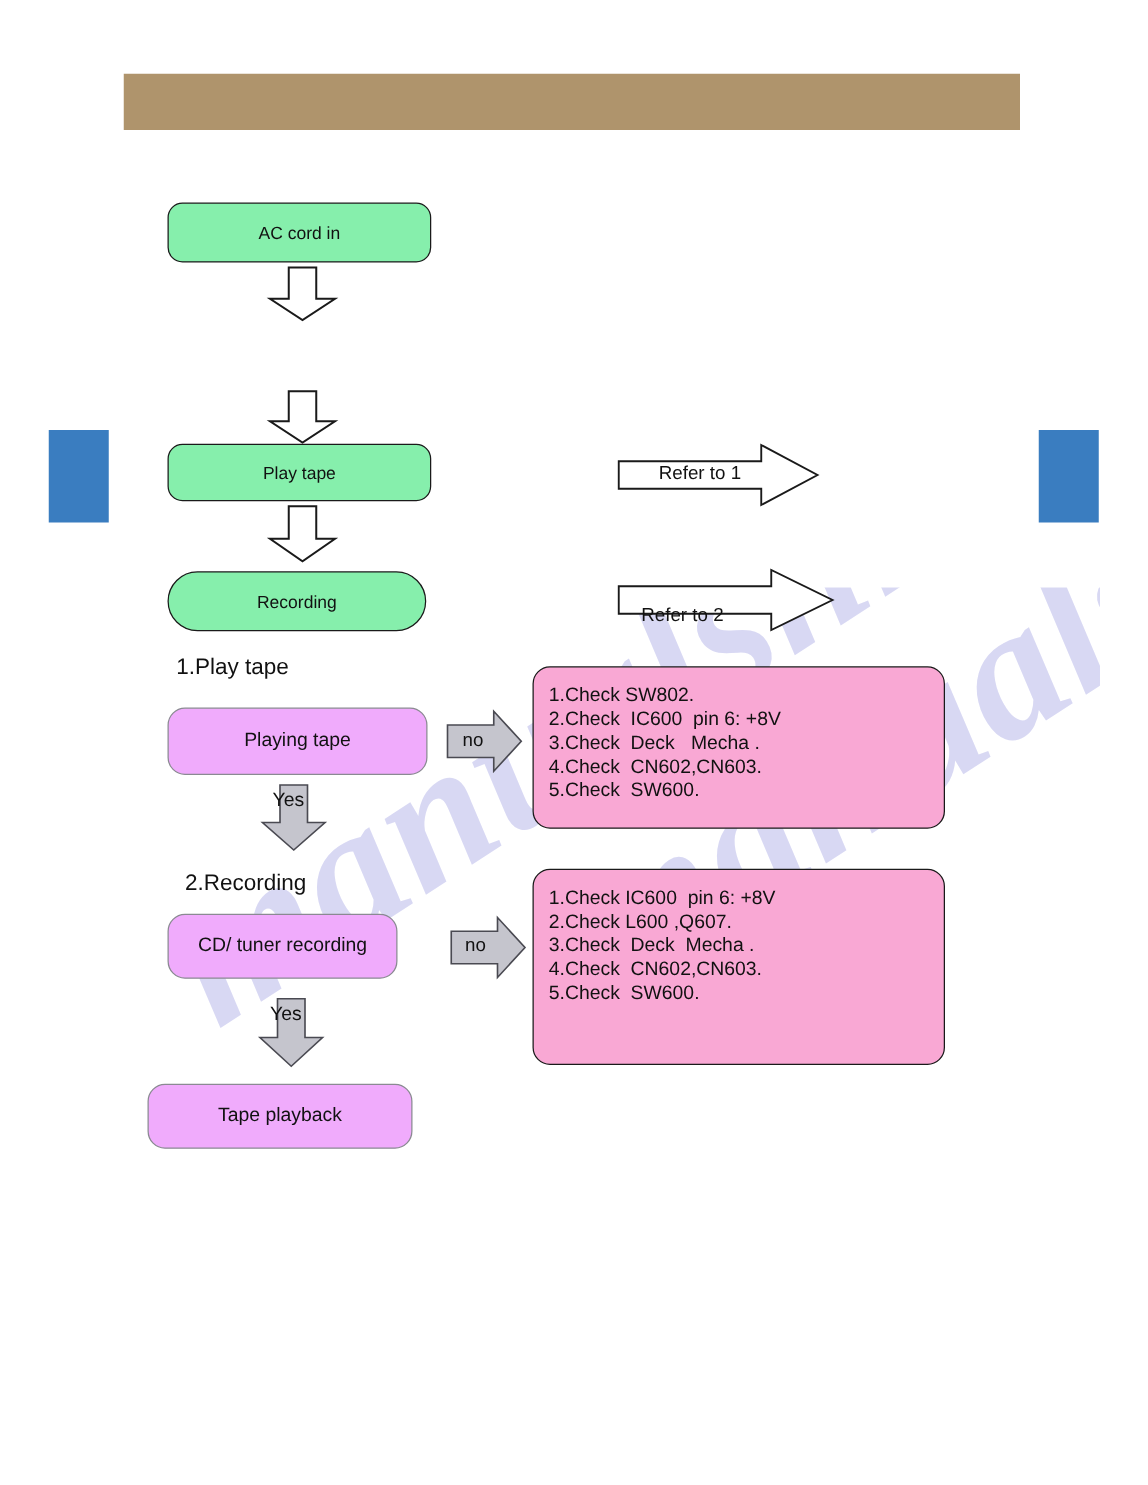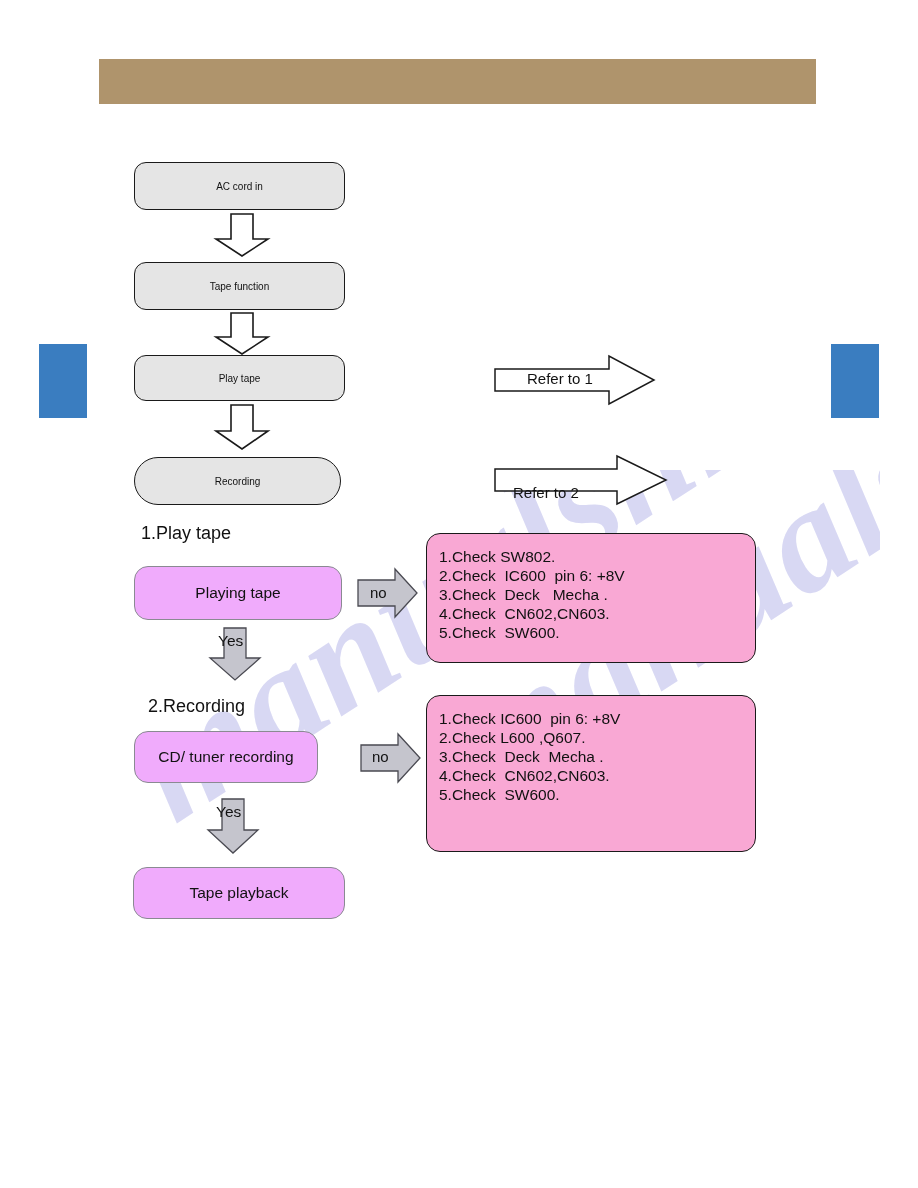--- a/index.html
+++ b/index.html
@@ -53,23 +53,23 @@
     position:absolute;left:831px;top:344px;width:48px;height:74px;
     background:#3a7dc0;z-index:3;
   }
 
   
   .flowbox{
     position:absolute;
     box-sizing:border-box;
     border:1.6px solid #1a1a1a;
     border-radius:12px;
-    background:#e5e5e5;
+    background:#86efac;
     display:flex;align-items:center;justify-content:center;
-    font-size:10px;color:#111;
+    font-size:14px;color:#111;
     z-index:4;
   }
   .greybox{
     position:absolute;
     box-sizing:border-box;
     border:1.3px solid #8a8a92;
     border-radius:14px;
     background:#f0abfc;
     display:flex;align-items:center;justify-content:center;
     font-size:15.5px;color:#111;
@@ -120,21 +120,20 @@
   <div class="tab-right"></div>
 
   <div class="flowbox" style="left:134px;top:162px;width:211px;height:48px;">AC cord in</div>
 
   <div class="arrow" style="left:214px;top:213px;">
     <svg width="56" height="45" viewBox="0 0 56 45">
       <polygon points="17,1 39,1 39,26 54,26 28,43 2,26 17,26" fill="#ffffff" stroke="#1a1a1a" stroke-width="1.6" stroke-linejoin="miter"></polygon>
     </svg>
   </div>
 
-  <div class="flowbox" style="left:134px;top:262px;width:211px;height:48px;">Tape function</div>
 
   <div class="arrow" style="left:214px;top:312px;">
     <svg width="56" height="44" viewBox="0 0 56 44">
       <polygon points="17,1 39,1 39,25 54,25 28,42 2,25 17,25" fill="#ffffff" stroke="#1a1a1a" stroke-width="1.6" stroke-linejoin="miter"></polygon>
     </svg>
   </div>
 
   <div class="flowbox" style="left:134px;top:355px;width:211px;height:46px;">Play  tape</div>
 
   <div class="arrow" style="left:214px;top:404px;">
@@ -204,15 +203,15 @@
   <div class="arrow-label" style="left:216px;top:803px;font-size:15.5px;">Yes</div>
 
   <div class="listbox" style="left:426px;top:695px;width:330px;height:157px;">
     <div class="line">1.Check IC600  pin 6: +8V</div>
     <div class="line">2.Check L600 ,Q607.</div>
     <div class="line">3.Check  Deck  Mecha .</div>
     <div class="line">4.Check  CN602,CN603.</div>
     <div class="line">5.Check  SW600.</div>
   </div>
 
-  <div class="greybox" style="left:133px;top:867px;width:212px;height:52px;">Tape playback</div>
+  <div class="greybox" style="left:118px;top:867px;width:212px;height:52px;">Tape playback</div>
 
 </div>
 
 </body></html>

